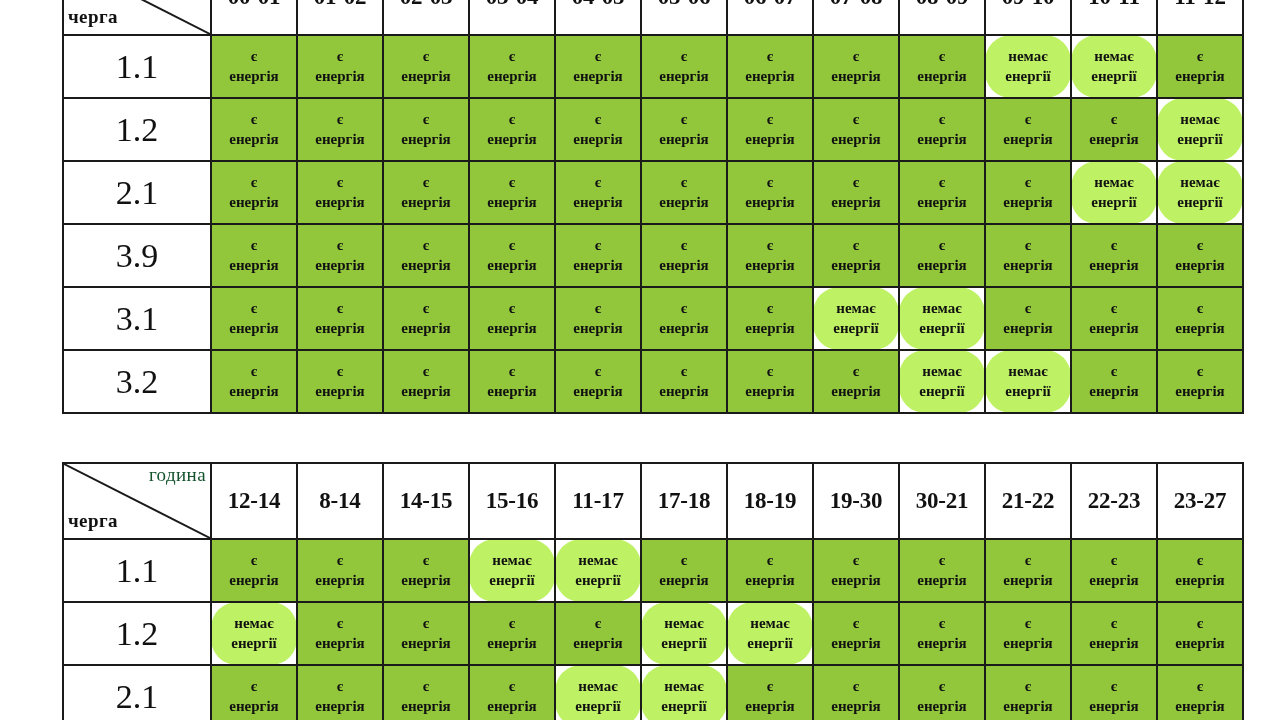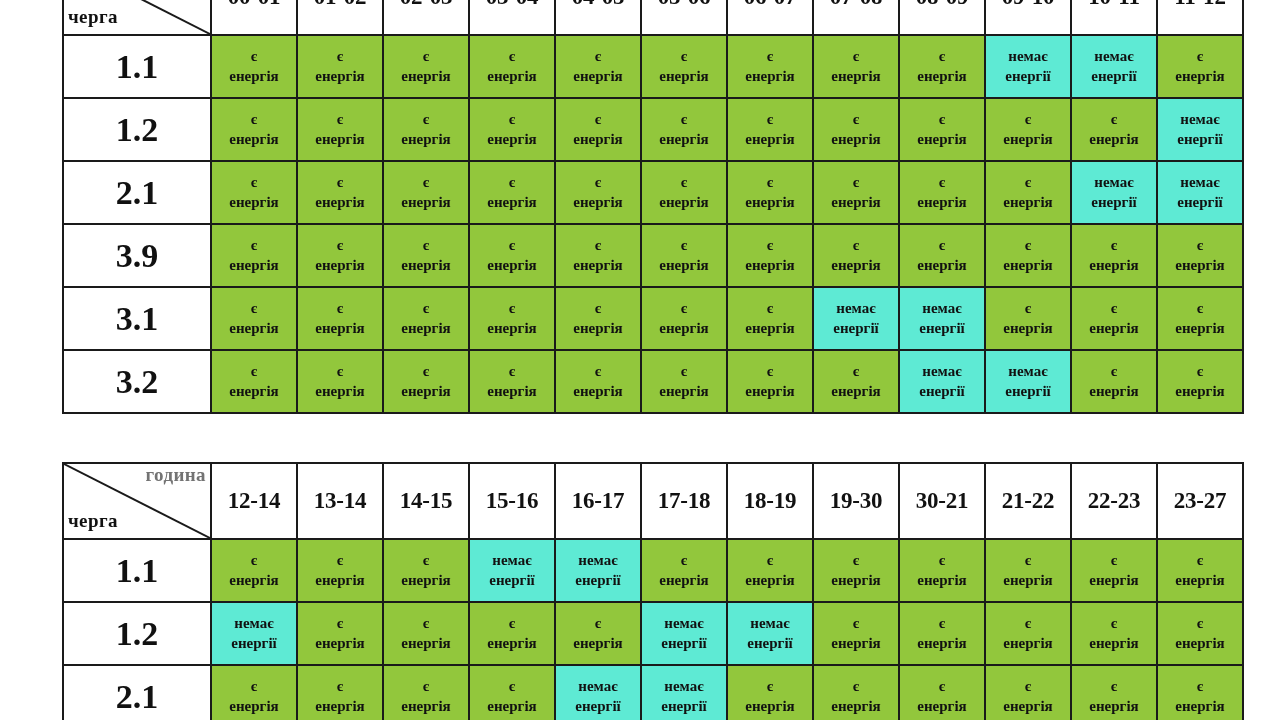--- a/index.html
+++ b/index.html
@@ -45,22 +45,22 @@
   .corner .diag{
     position:absolute;
     left:0; top:0;
     width:100%; height:100%;
     pointer-events:none;
   }
   .corner .lbl-hour{
     position:absolute;
     right:4px; top:1px;
     font-size:19px;
-    font-weight:bold;
-    color:#737373;
+    font-weight:normal;
+    color:#14532d;
     letter-spacing:0.4px;
     line-height:1;
   }
   .corner .lbl-queue{
     position:absolute;
     left:4px; bottom:8px;
     font-size:19px;
     font-weight:bold;
     color:#111;
     letter-spacing:0.4px;
@@ -76,39 +76,39 @@
     color:#111;
     background:#fff;
     letter-spacing:-0.2px;
   }
 
   
   .queue-label{
     width:146px;
     height:61px;
     font-size:34px;
-    font-weight:bold;
+    font-weight:normal;
     color:#111;
     background:#fff;
   }
 
   
   .cell{
     width:84px;
     height:61px;
     font-size:15px;
     font-weight:bold;
     line-height:1.28;
     color:#111;
     padding:1px 0;
   }
   .cell .l1{display:block;}
   .cell .l2{display:block;}
   .on { background:#92c73c; }
-  .off{ background:#5eead4; }
+  .off{ background:#bef264;border-radius:26px; }
 
   
   #table-morning{
     left:62px;
     top:-58px;
   }
   #table-evening{
     left:62px;
     top:446px;
   }
@@ -456,24 +456,24 @@
     <thead>
       <tr>
         <th class="corner">
           <svg class="diag" viewBox="0 0 146 74" preserveAspectRatio="none">
             <line x1="0" y1="0" x2="146" y2="74" stroke="#1a1a1a" stroke-width="2"></line>
           </svg>
           <span class="lbl-hour">година</span>
           <span class="lbl-queue">черга</span>
         </th>
         <th class="hour-head">12-14</th>
-        <th class="hour-head">13-14</th>
+        <th class="hour-head">8-14</th>
         <th class="hour-head">14-15</th>
         <th class="hour-head">15-16</th>
-        <th class="hour-head">16-17</th>
+        <th class="hour-head">11-17</th>
         <th class="hour-head">17-18</th>
         <th class="hour-head">18-19</th>
         <th class="hour-head">19-30</th>
         <th class="hour-head">30-21</th>
         <th class="hour-head">21-22</th>
         <th class="hour-head">22-23</th>
         <th class="hour-head">23-27</th>
       </tr>
     </thead>
     <tbody>

